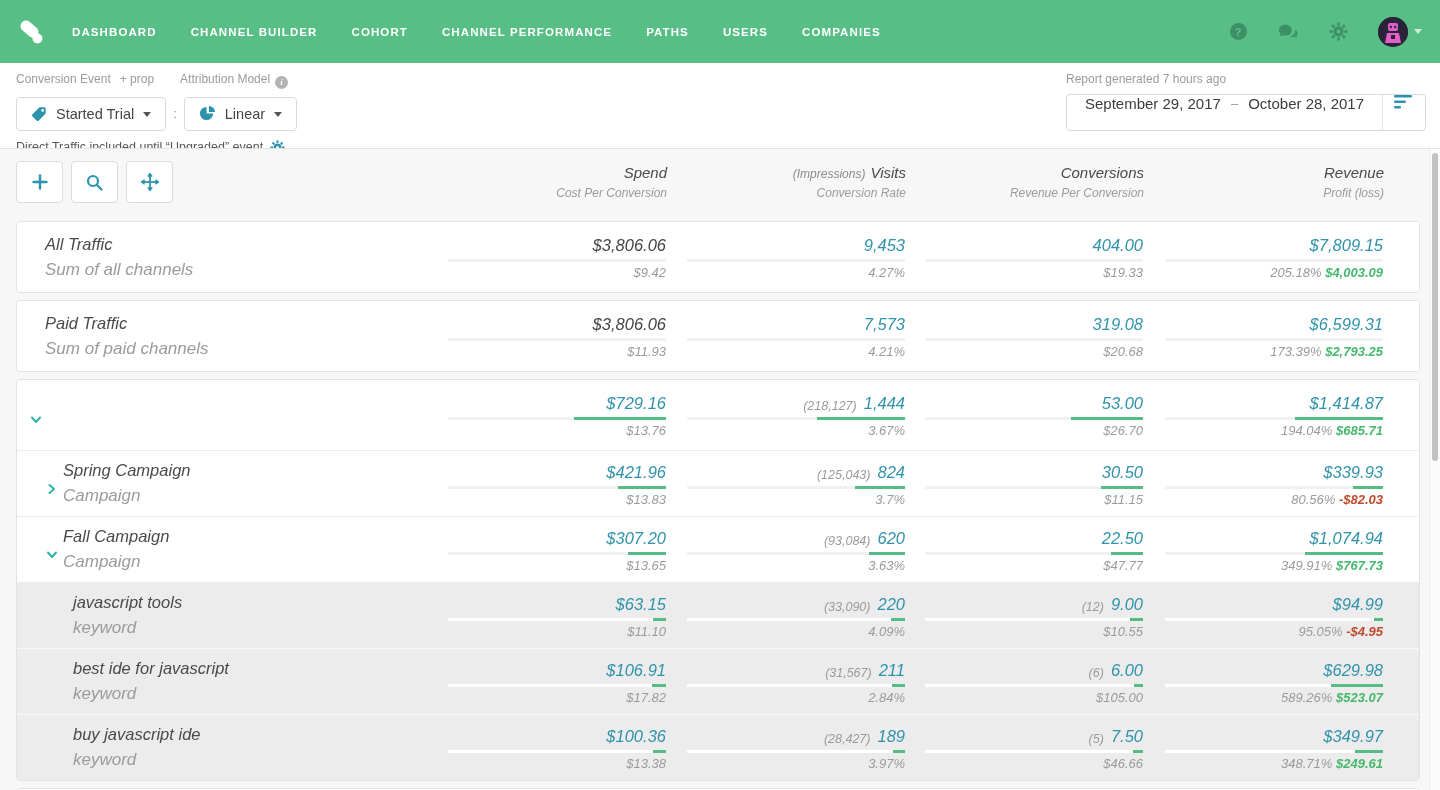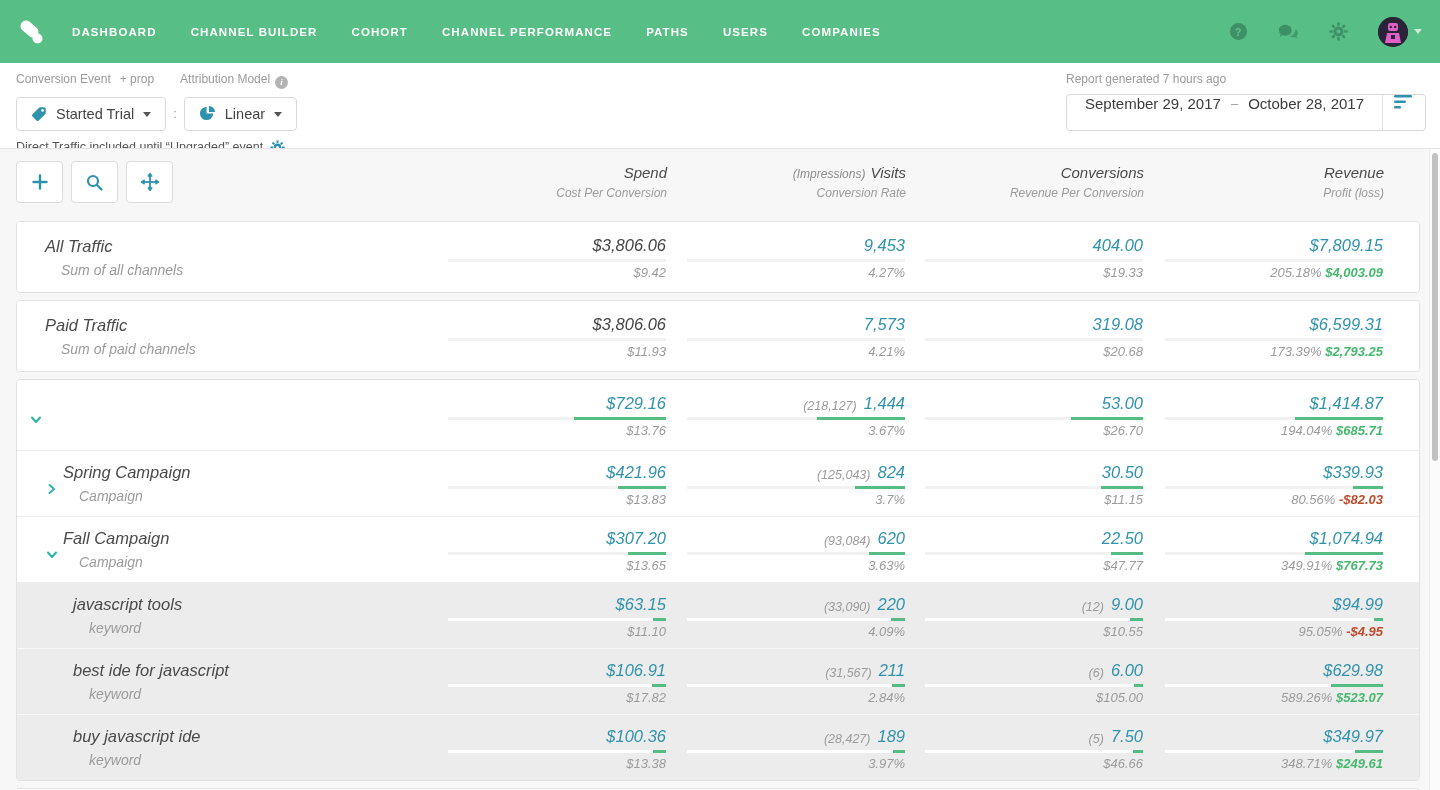--- a/index.html
+++ b/index.html
@@ -67,21 +67,21 @@
   .label-cell { flex:1; display:flex; align-items:stretch; position:relative; min-width:0; }
   .chev { position:absolute; left:13px; top:50%; margin-top:-1px; color:#2fb3a9; width:12px; height:12px; }
   .chev svg { display:block; }
   .chev.right svg { transform:rotate(-90deg); }
   .lvl0 .label-text { padding-left:28px; }
   .lvl1 .chev { left:29px; }
   .lvl1 .label-text { padding-left:46px; }
   .lvl2 .label-text { padding-left:56px; }
   .label-text { display:flex; flex-direction:column; justify-content:center; }
   .title { font-size:16.5px; color:#4a4a4a; }
-  .subtitle { font-size:14px; color:#9b9b9b; margin-top:6px; min-height:13px;margin-left:16px; }
+  .subtitle { font-size:17px; color:#9b9b9b; margin-top:6px; min-height:13px; }
   .metric { display:flex; flex-direction:column; justify-content:center; align-items:flex-end; }
   .m-spend{width:222px;} .m-visits{width:239px;} .m-conv{width:238px;} .m-rev{width:240px;}
   .value { display:flex; align-items:flex-end; gap:7px; height:21px; }
   .pre { font-size:12.5px; color:#9b9b9b; }
   .pre:empty { display:none; }
   .num { font-size:16.5px; font-weight:500; color:var(--teal,#3093ab); }
   .metric.dark .num { color:#454545; font-weight:400; }
   .track { width:218px; height:3px; background:#f1f1f1; position:relative; margin:4px 0 3px; }
   .shaded .track { background:#fff; }
   .fill { position:absolute; right:0; top:0; height:3px; background:var(--bar,#55bd83); }

